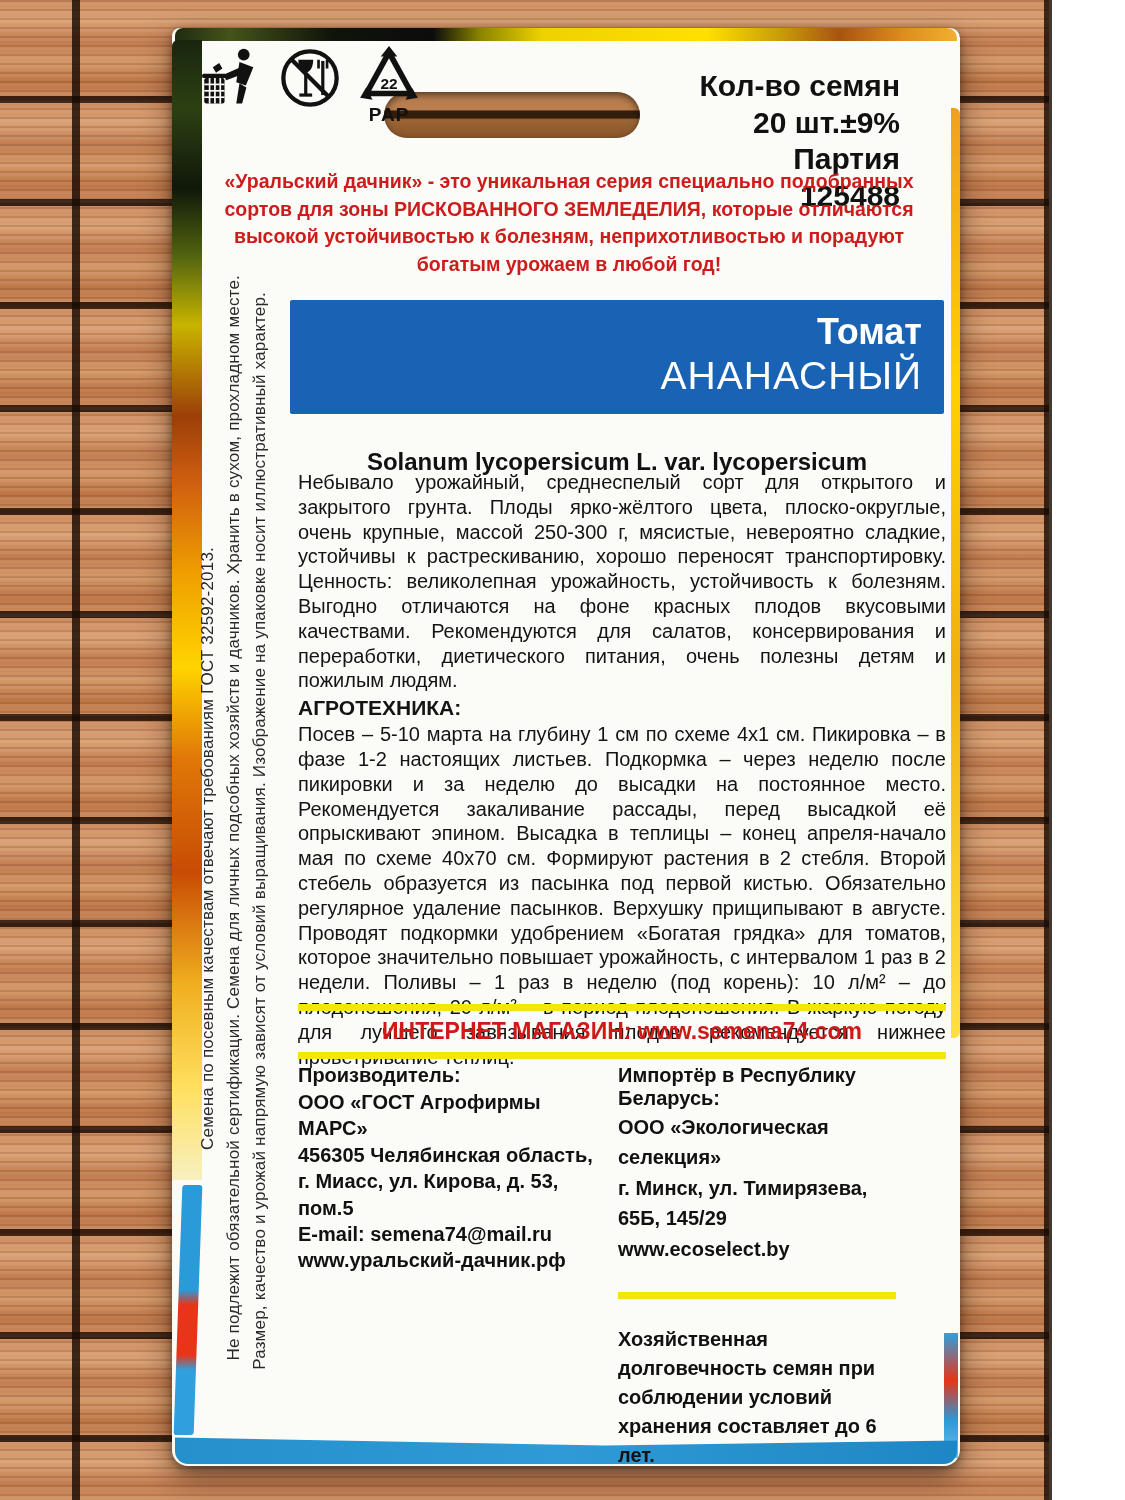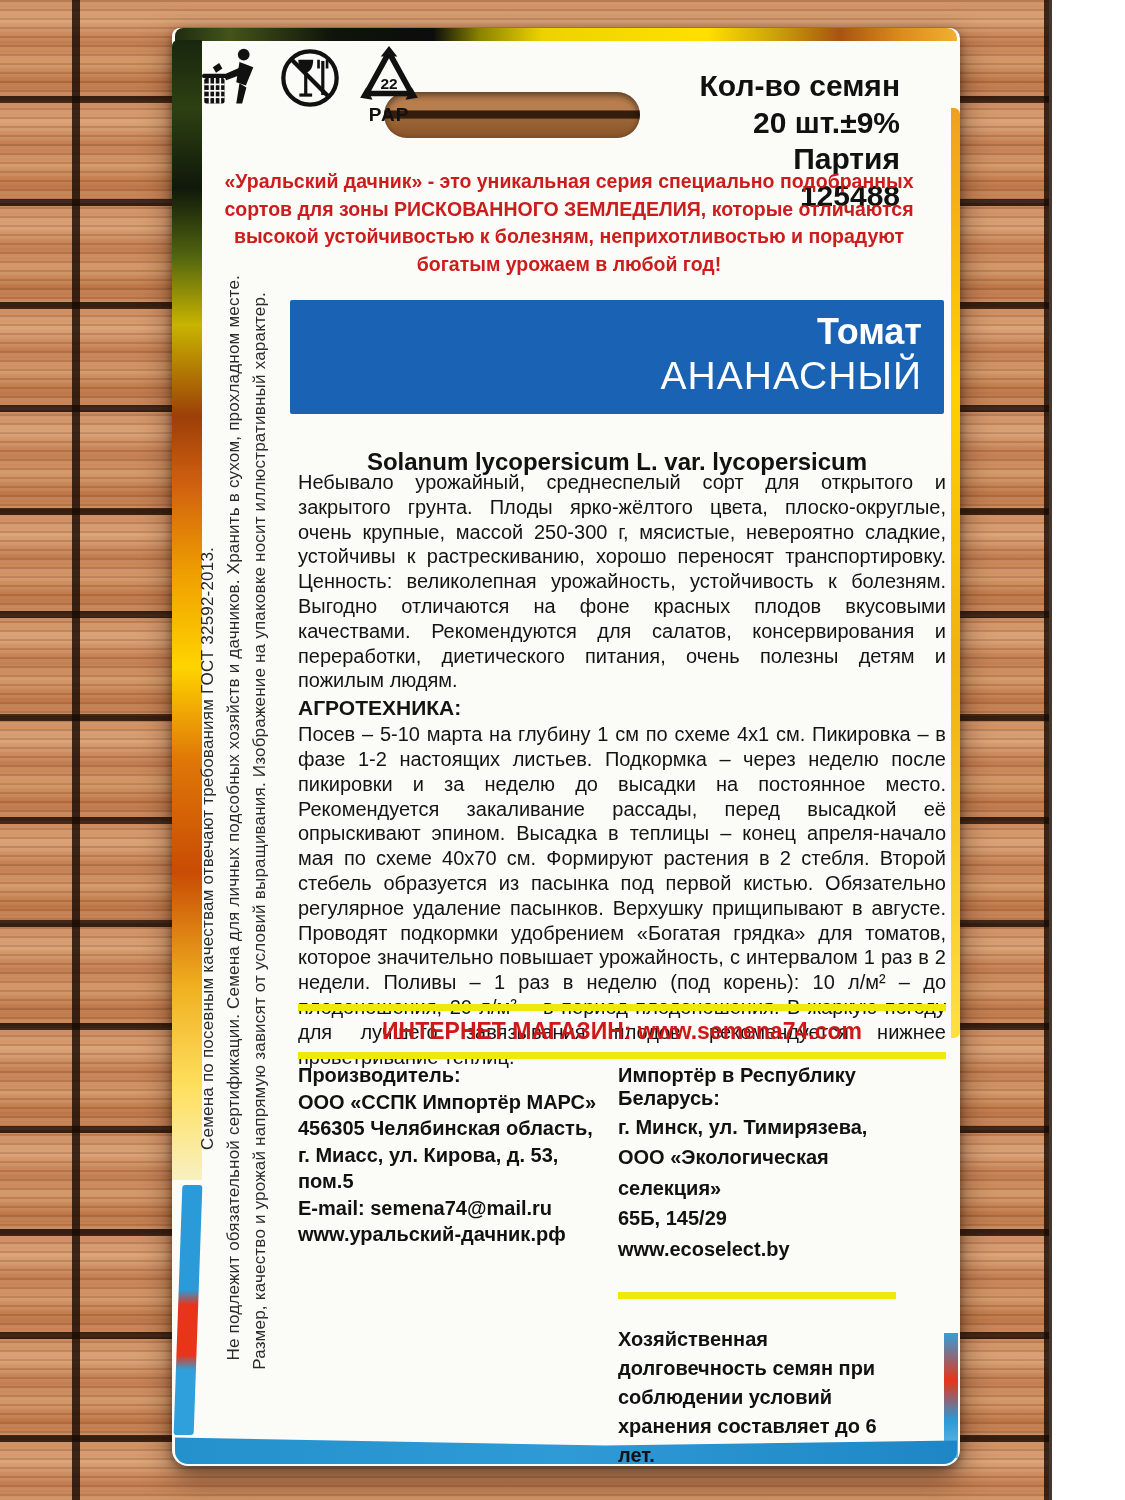--- a/index.html
+++ b/index.html
@@ -169,30 +169,30 @@
       <div>Небывало урожайный, среднеспелый сорт для открытого и закрытого грунта. Плоды ярко-жёлтого цвета, плоско-округлые, очень крупные, массой 250-300 г, мясистые, невероятно сладкие, устойчивы к растрескиванию, хорошо переносят транспортировку. Ценность: великолепная урожайность, устойчивость к болезням. Выгодно отличаются на фоне красных плодов вкусовыми качествами. Рекомендуются для салатов, консервирования и переработки, диетического питания, очень полезны детям и пожилым людям.</div>
       <div class="agro-heading">АГРОТЕХНИКА:</div>
       <div>Посев – 5-10 марта на глубину 1 см по схеме 4х1 см. Пикировка – в фазе 1-2 настоящих листьев. Подкормка – через неделю после пикировки и за неделю до высадки на постоянное место. Рекомендуется закаливание рассады, перед высадкой её опрыскивают эпином. Высадка в теплицы – конец апреля-начало мая по схеме 40х70 см. Формируют растения в 2 стебля. Второй стебель образуется из пасынка под первой кистью. Обязательно регулярное удаление пасынков. Верхушку прищипывают в августе. Проводят подкормки удобрением «Богатая грядка» для томатов, которое значительно повышает урожайность, с интервалом 1 раз в 2 недели. Поливы – 1 раз в неделю (под корень): 10 л/м² – до плодоношения, 20 л/м² – в период плодоношения. В жаркую погоду для лучшего завязывания плодов рекомендуется нижнее проветривание теплиц.</div>
     </div>
 
     <div class="shop-line">ИНТЕРНЕТ МАГАЗИН: www.semena74.com</div>
 
     <div class="footer">
       <div class="footer-col">
         <div class="footer-heading">Производитель:</div>
-        <div class="producer-line">ООО «ССПК Импортёр МАРС»</div>
+        <div class="producer-line">ООО «ГОСТ Агрофирмы МАРС»</div>
         <div class="producer-line">456305 Челябинская область,</div>
         <div class="producer-line">г. Миасс, ул. Кирова, д. 53, пом.5</div>
         <div class="producer-line">E-mail: semena74@mail.ru</div>
         <div class="producer-line">www.уральский-дачник.рф</div>
       </div>
       <div class="footer-col">
         <div class="footer-heading">Импортёр в Республику Беларусь:</div>
+        <div class="importer-line">ООО «Экологическая селекция»</div>
         <div class="importer-line">г. Минск, ул. Тимирязева,</div>
-        <div class="importer-line">ООО «Экологическая селекция»</div>
         <div class="importer-line">65Б, 145/29</div>
         <div class="importer-line">www.ecoselect.by</div>
         <div class="yellow-underline"></div>
         <div class="longevity">Хозяйственная долговечность семян при соблюдении условий хранения составляет до 6 лет.</div>
       </div>
     </div>
 
     <div class="vnote vnote1">Семена по посевным качествам отвечают требованиям ГОСТ 32592-2013.</div>
     <div class="vnote vnote2">Не подлежит обязательной сертификации. Семена для личных подсобных хозяйств и дачников. Хранить в сухом, прохладном месте.</div>
     <div class="vnote vnote3">Размер, качество и урожай напрямую зависят от условий выращивания.  Изображение на упаковке носит иллюстративный характер.</div>

